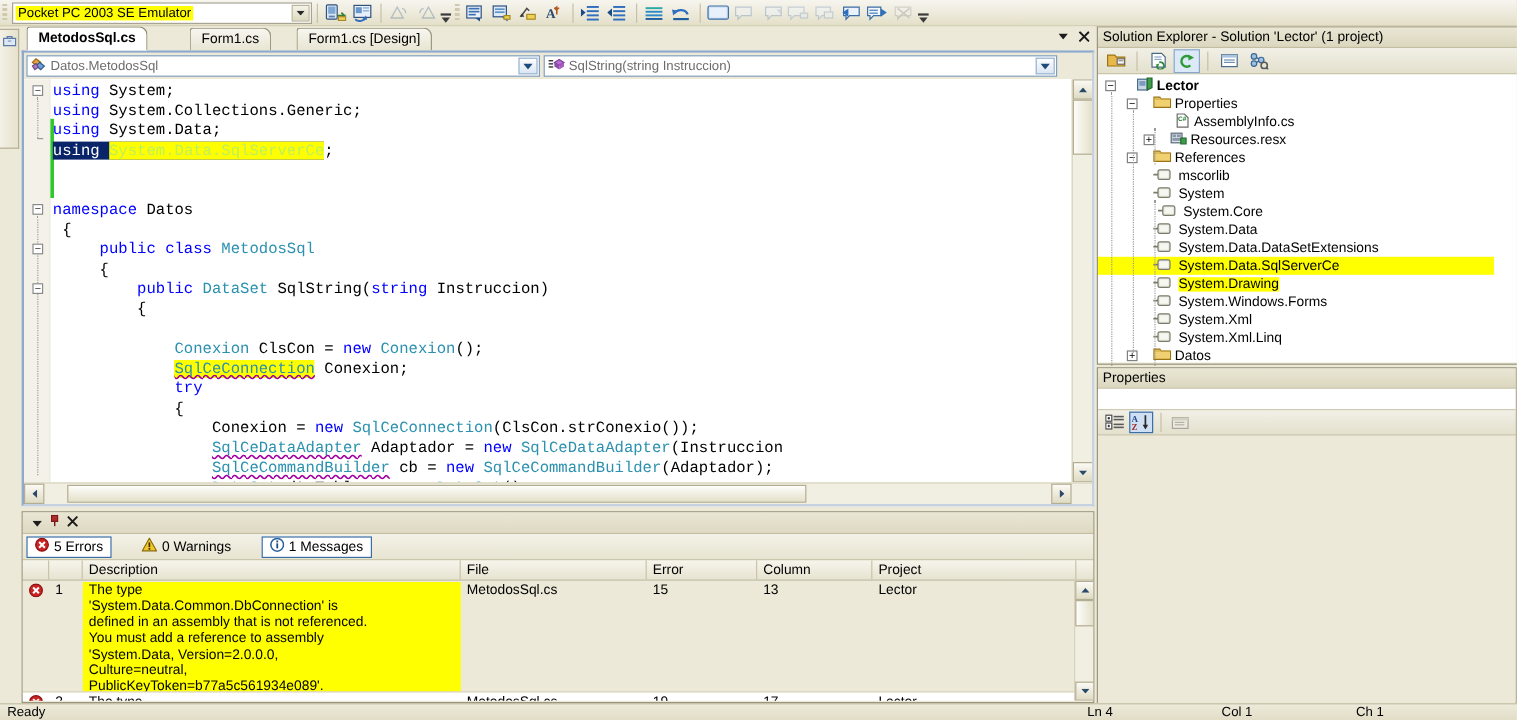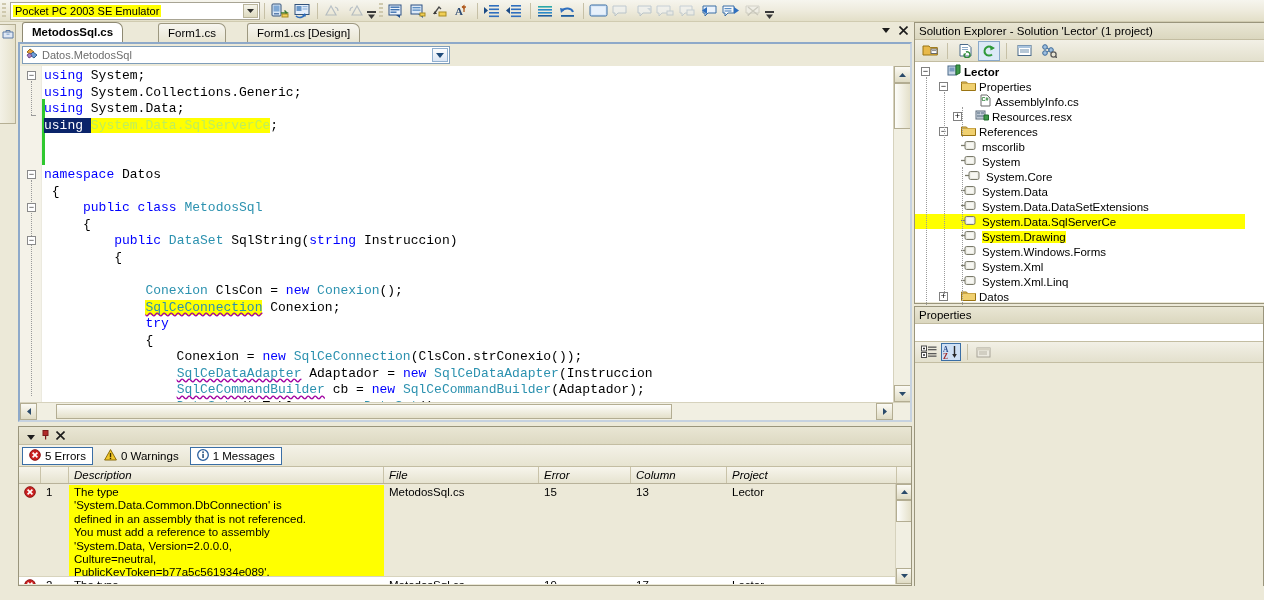--- a/index.html
+++ b/index.html
@@ -113,27 +113,27 @@
     background: linear-gradient(to bottom,#fdfdfa,#e4e0ca); border: 1px solid #b3ad92; }
 
   
   .errlist { position: absolute; left: 18px; top: 426px; width: 894px; height: 160px;
     background: #ece9d8; border: 1px solid #9a957c; }
   .el-title { height: 18px; display: flex; align-items: center; padding-left: 4px;
     font-size: 11.5px; color: #000;
     background: linear-gradient(to bottom,#e9e6d4,#ddd9c2); border-bottom: 1px solid #c3bda2; }
   .el-title .t { flex: 1; }
   .el-title .b { width: 15px; text-align: center; }
-  .el-tabs { height: 22px; display: flex; align-items: center; gap: 4px; padding: 1px 3px;
+  .el-tabs { height: 22px; display: flex; align-items: center; gap: 18px; padding: 1px 3px;
     background: linear-gradient(to bottom,#f4f2e8,#e7e4d1); border-bottom: 1px solid #c3bda2; }
   .el-btn { height: 18px; display: flex; align-items: center; gap: 4px; padding: 0 6px;
     font-size: 11.5px; border: 1px solid transparent; }
   .el-btn.on { border: 1px solid #3a6ea5; background: #fff; }
   .el-head { height: 17px; display: flex; font-size: 11.5px;
-    background: linear-gradient(to bottom,#f7f5ec,#e6e3d0); border-bottom: 1px solid #b8b29a; font-style: italic; }
+    background: linear-gradient(to bottom,#f7f5ec,#e6e3d0); border-bottom: 1px solid #b8b29a; }
   .el-head div { border-right: 1px solid #c9c3a9; padding-left: 5px; line-height: 16px;
     overflow: hidden; white-space: nowrap; }
   .el-rows { position: relative; height: 100px; overflow: hidden; background: #fff; }
   .el-row { display: flex; font-size: 11.5px; border-bottom: 1px solid #d8d4bd; }
   .el-row.alt { background: #ece9d8; }
   .el-row .c { padding: 2px 5px; overflow: hidden; }
   .el-row .desc { white-space: pre-line; line-height: 13.4px; }
   .el-vscroll { position: absolute; right: 0; top: 0; width: 16px; height: 100px;
     background: #f1efe2; border-left: 1px solid #d6d2bd; }
 
@@ -410,20 +410,38 @@
               <polygon points="1,7 4,5 6,8 3,10" fill="#a97fc4" stroke="#6d4a86"></polygon>
             </svg>
           </span>
           <span class="lab">Datos.MetodosSql</span>
           <span class="ddb">
             <svg width="8" height="5">
                 <polygon points="0,0 8,0 4,5" fill="#1f4b7a"></polygon>
               </svg>
           </span>
         </div>
+        <div class="navsel b">
+          <span>
+            <svg width="14" height="12" viewBox="0 0 14 12">
+              <rect x="0" y="2" width="4" height="1.2" fill="#3a3a3a"></rect>
+              <rect x="0" y="4.6" width="4" height="1.2" fill="#3a3a3a"></rect>
+              <rect x="0" y="7.2" width="4" height="1.2" fill="#3a3a3a"></rect>
+              <polygon points="9,1.5 13,4 9,6.5 5,4" fill="#b56fd0" stroke="#7d3f97"></polygon>
+              <polygon points="5,4 9,6.5 9,10 5,7.5" fill="#8f4aad"></polygon>
+              <polygon points="13,4 9,6.5 9,10 13,7.5" fill="#a85cc2"></polygon>
+            </svg>
+          </span>
+          <span class="lab">SqlString(string Instruccion)</span>
+          <span class="ddb">
+            <svg width="8" height="5">
+                <polygon points="0,0 8,0 4,5" fill="#1f4b7a"></polygon>
+              </svg>
+          </span>
+        </div>
       </div>
 
       <div class="code-area">
         <div class="gutter"></div>
         <div class="greenbar"></div>
 
         <div class="fold" style="left:7px; top:5px;">−</div>
         <div class="vline" style="left:11px; top:15px; height:34px;"></div>
         <div style="position:absolute;left:11px;top:49px;width:5px;height:0;border-top:1px solid #9a9a9a;"></div>
 
@@ -847,14 +865,20 @@
           <rect x="1" y="2" width="13" height="9" fill="#eceae0" stroke="#a8a498"></rect>
           <rect x="1" y="2" width="13" height="2.4" fill="#d5d1c2"></rect>
           <rect x="3" y="5.5" width="8" height="1" fill="#b5b1a4"></rect>
           <rect x="3" y="7.5" width="8" height="1" fill="#b5b1a4"></rect>
         </svg>
       </span>
     </div>
     <div class="pr-body"></div>
   </div>
 
+  <div class="status">
+    <span class="s" style="width:900px;">Ready</span>
+    <span class="s" style="width:112px;">Ln 4</span>
+    <span class="s" style="width:112px;">Col 1</span>
+    <span class="s" style="width:110px;">Ch 1</span>
+  </div>
 
 </div>
 
 </body></html>

